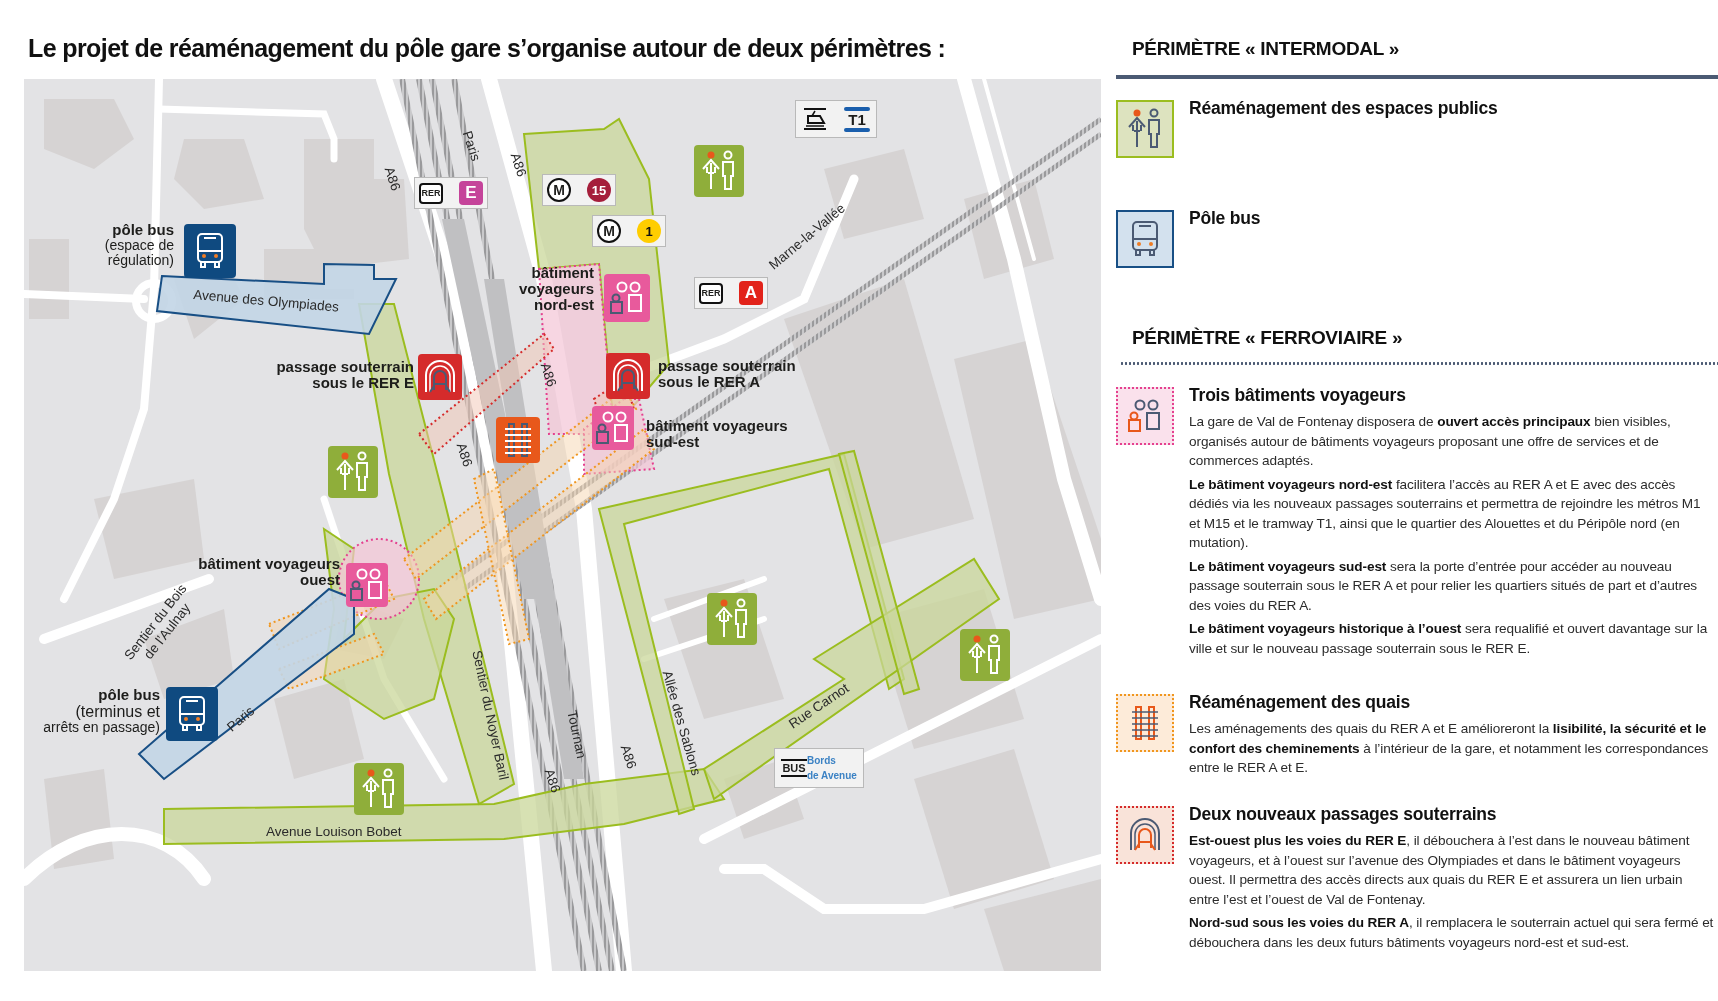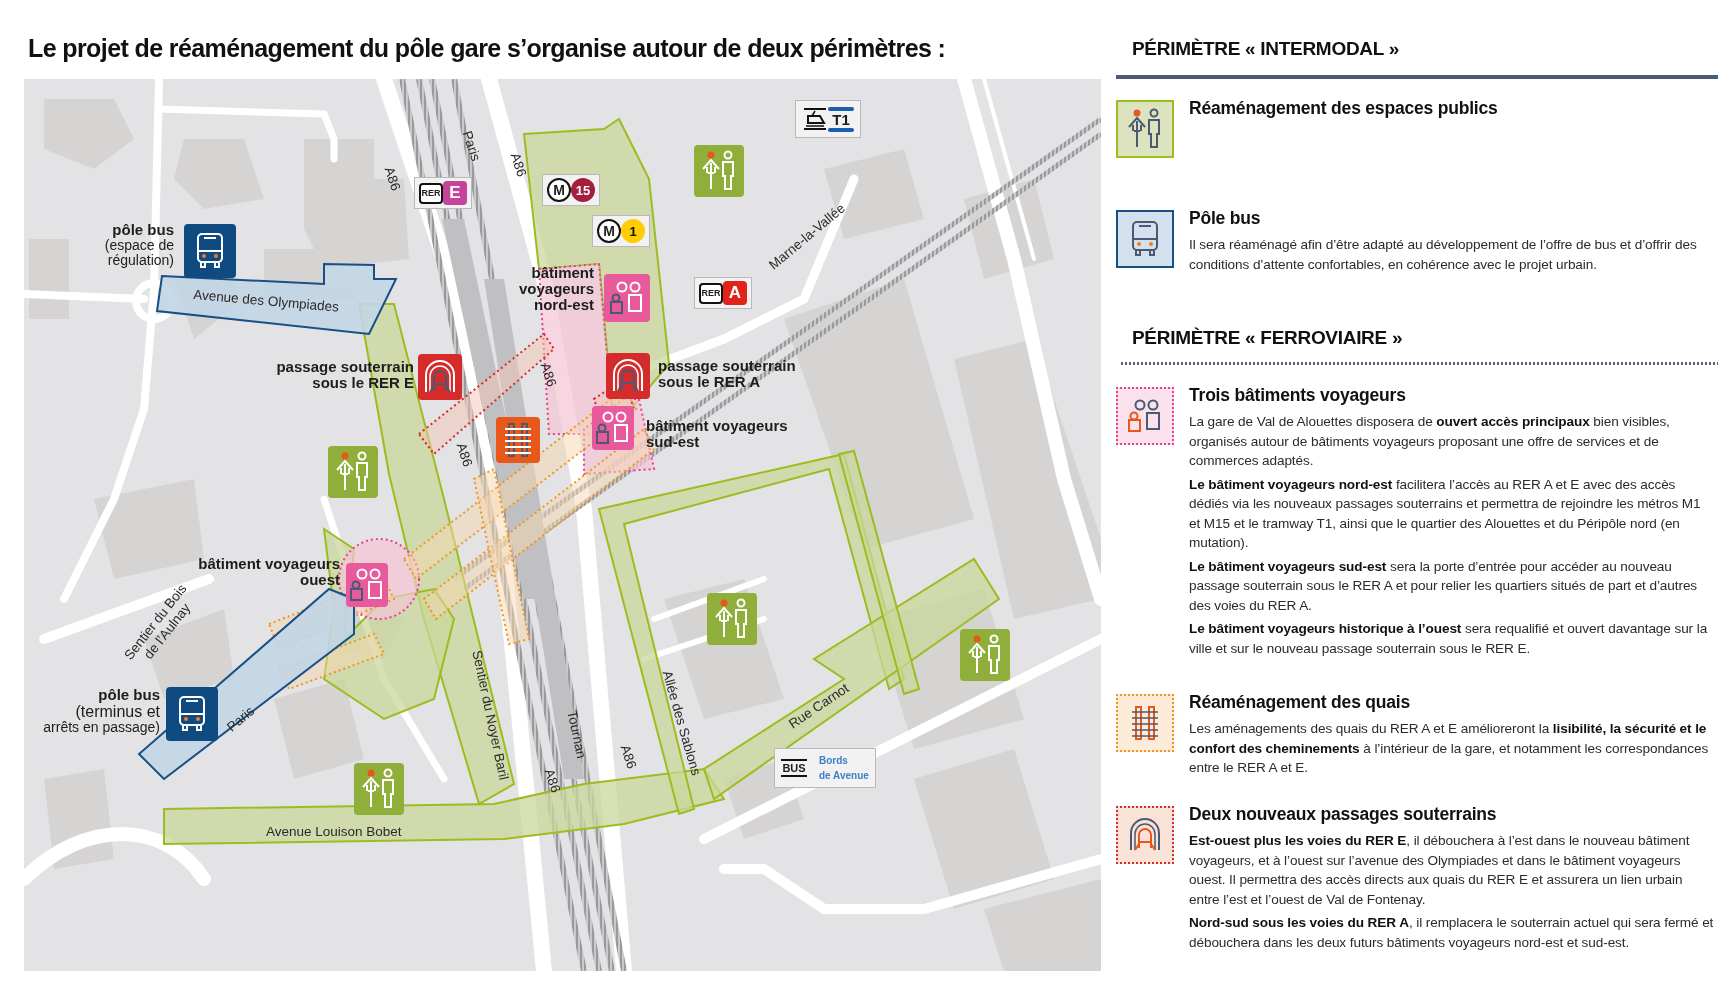--- a/index.html
+++ b/index.html
@@ -25,21 +25,21 @@
   .lbl.right { text-align: right; }
   .street { position: absolute; font-size: 13.5px; color: #2a2a2a; white-space: nowrap; transform-origin: 0 0; font-family: "Liberation Sans", sans-serif; }
 
   .pin { position: absolute; border-radius: 4px; display: flex; align-items: center; justify-content: center; }
   .pin.green { background: #8fae3a; width: 50px; height: 52px; }
   .pin.blue  { background: #0f4a80; width: 52px; height: 54px; }
   .pin.pink  { background: #e85a9c; width: 42px; height: 44px; }
   .pin.red   { background: #d52b2b; width: 44px; height: 46px; }
   .pin.orange{ background: #e8581b; width: 44px; height: 46px; }
 
-  .badge { position: absolute; background: #f2f2f2; border: 1px solid #b9b9b9; display: flex; align-items: center; gap: 0; padding: 3px 4px; }
+  .badge { position: absolute; background: #f2f2f2; border: 1px solid #b9b9b9; display: flex; align-items: center; gap: 16px; padding: 3px 4px; }
   .rer { width: 24px; height: 21px; border: 2px solid #111; border-radius: 4px; font-size: 9px; font-weight: bold; display: flex; align-items: center; justify-content: center; background: #fff; }
   .line-sq { width: 24px; height: 24px; border-radius: 4px; color: #fff; font-weight: bold; font-size: 17px; display: flex; align-items: center; justify-content: center; }
   .metro-m { width: 24px; height: 24px; border: 2px solid #111; border-radius: 50%; background: #fff; font-weight: bold; font-size: 14px; display:flex; align-items:center; justify-content:center; }
   .metro-n { width: 24px; height: 24px; border-radius: 50%; font-weight: bold; font-size: 13px; display:flex; align-items:center; justify-content:center; }
 
   
   .legend { position: absolute; left: 1114px; top: 0; width: 604px; height: 1001px; }
   .sec-title { position: absolute; left: 18px; font-weight: bold; font-size: 19px; letter-spacing: -0.3px; color: #111; white-space: nowrap; }
   .rule-solid { position: absolute; left: 2px; right: 0; height: 4px; background: #4b5a73; }
   .rule-dotted { position: absolute; left: 6px; right: 0; height: 3px;
@@ -203,21 +203,21 @@
       <line x1="10" y1="10" x2="13" y2="5" stroke="#111" stroke-width="1.5"></line>
       <line x1="2" y1="23" x2="24" y2="23" stroke="#111" stroke-width="2"></line>
       <line x1="4" y1="20" x2="22" y2="20" stroke="#111" stroke-width="1.5"></line>
     </svg>
     <span style="display:flex;flex-direction:column;align-items:center;">
       <span style="width:26px;height:4px;background:#1a5fad;border-radius:2px;"></span>
       <span style="font-weight:bold;font-size:15px;line-height:17px;">T1</span>
       <span style="width:26px;height:4px;background:#1a5fad;border-radius:2px;"></span>
     </span>
   </div>
-  <div class="badge" style="left:750px;top:669px;padding:4px 6px;gap:12px;">
+  <div class="badge" style="left:750px;top:669px;padding:4px 6px;gap:0;">
     <span style="display:flex;flex-direction:column;align-items:center;">
       <span style="width:26px;height:2px;background:#111;"></span>
       <span style="font-weight:bold;font-size:11px;line-height:14px;">BUS</span>
       <span style="width:26px;height:2px;background:#111;"></span>
     </span>
     <span style="color:#3b82c4;font-weight:bold;font-size:10px;line-height:15px;">
       <div>Bords</div>
       <div>de Avenue</div>
     </span>
   </div>
@@ -395,39 +395,38 @@
       <svg width="34" height="40" viewBox="0 0 34 40">
           <rect x="5" y="3" width="24" height="28" rx="4" fill="none" stroke="#4b5a73" stroke-width="2"></rect>
           <line x1="11" y1="7" x2="23" y2="7" stroke="#4b5a73" stroke-width="2"></line>
           <line x1="5" y1="20" x2="29" y2="20" stroke="#4b5a73" stroke-width="2"></line>
           <circle cx="11" cy="25" r="2" fill="#f07c24"></circle>
           <circle cx="23" cy="25" r="2" fill="#f07c24"></circle>
           <path d="M8 31 L8 36 L12 36 L12 31 M22 31 L22 36 L26 36 L26 31" fill="none" stroke="#4b5a73" stroke-width="2"></path>
         </svg>
     </div>
     <h3>Pôle bus</h3>
-    <div class="txt">Il sera réaménagé afin d’être adapté au développement de l’offre de bus et d’offrir des conditions d’attente confortables, en cohérence avec le projet urbain.</div>
   </div>
 
   <div class="sec-title" style="top:327px;">PÉRIMÈTRE « FERROVIAIRE »</div>
   <div class="rule-dotted" style="top:362px;"></div>
 
   <div class="item" style="top:385px;height:280px;">
     <div class="ico" style="background:#fae1ec;border:2px dotted #e5408f;">
       <svg width="36" height="34" viewBox="0 0 36 34">
           <circle cx="13" cy="6" r="4.5" fill="none" stroke="#4b5a73" stroke-width="2"></circle>
           <circle cx="26" cy="6" r="4.5" fill="none" stroke="#4b5a73" stroke-width="2"></circle>
           <path d="M20 14 L32 14 L32 30 L20 30Z" fill="none" stroke="#4b5a73" stroke-width="2"></path>
           <circle cx="7" cy="17" r="3.5" fill="none" stroke="#e8581b" stroke-width="2"></circle>
           <path d="M2 21 L13 21 L13 32 L2 32Z" fill="none" stroke="#e8581b" stroke-width="2"></path>
         </svg>
     </div>
     <h3>Trois bâtiments voyageurs</h3>
     <div class="txt">
-      <p><span>La gare de Val de Alouettes disposera de </span><b>ouvert accès principaux</b><span> bien visibles, organisés autour de bâtiments voyageurs proposant une offre de services et de commerces adaptés.</span></p>
+      <p><span>La gare de Val de Fontenay disposera de </span><b>ouvert accès principaux</b><span> bien visibles, organisés autour de bâtiments voyageurs proposant une offre de services et de commerces adaptés.</span></p>
       <p><b>Le bâtiment voyageurs nord-est</b><span> facilitera l’accès au RER A et E avec des accès dédiés via les nouveaux passages souterrains et permettra de rejoindre les métros M1 et M15 et le tramway T1, ainsi que le quartier des Alouettes et du Péripôle nord (en mutation).</span></p>
       <p><b>Le bâtiment voyageurs sud-est</b><span> sera la porte d’entrée pour accéder au nouveau passage souterrain sous le RER A et pour relier les quartiers situés de part et d’autres des voies du RER A.</span></p>
       <p><b>Le bâtiment voyageurs historique à l’ouest</b><span> sera requalifié et ouvert davantage sur la ville et sur le nouveau passage souterrain sous le RER E.</span></p>
     </div>
   </div>
 
   <div class="item" style="top:692px;height:90px;">
     <div class="ico" style="background:#fdebd9;border:2px dotted #f0961e;">
       <svg width="30" height="36" viewBox="0 0 30 36">
           <rect x="6" y="2" width="5" height="32" fill="none" stroke="#e8581b" stroke-width="2"></rect>

